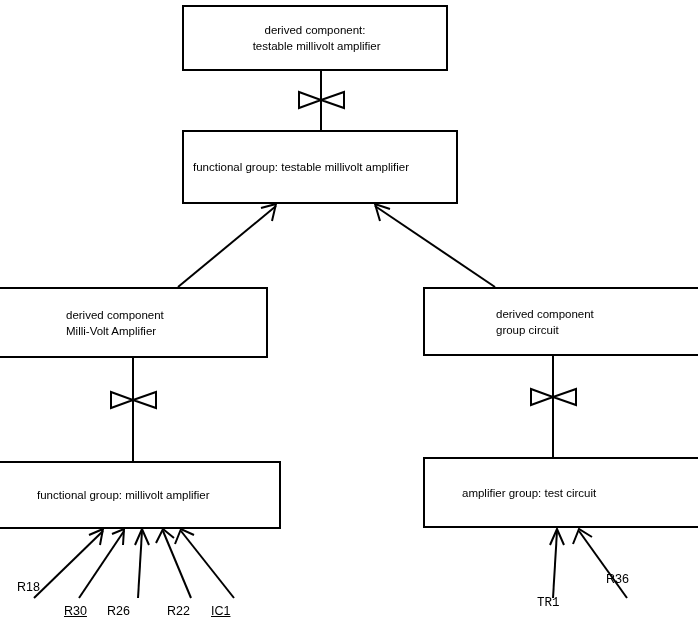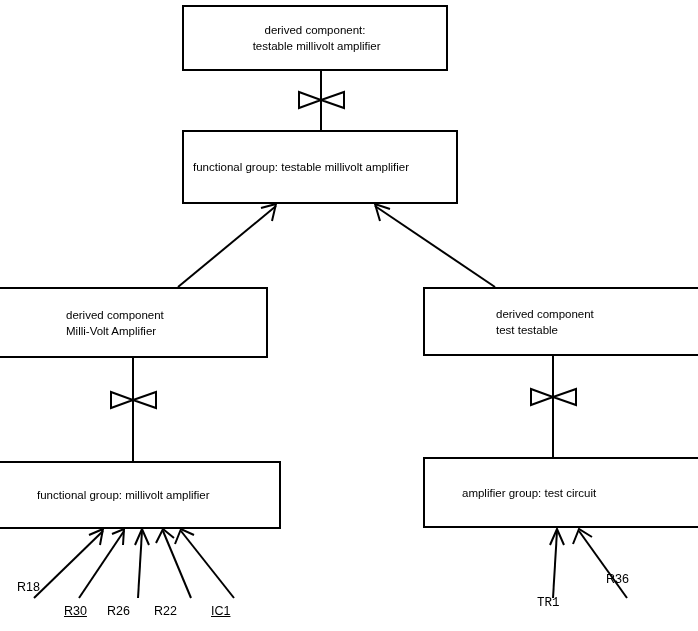--- a/index.html
+++ b/index.html
@@ -126,32 +126,32 @@
     <div class="node-text"> testable millivolt amplifier</div>
   </div>
 
   <div class="node-box indent" style="left:-2px; top:287px; width:270px; height:71px; padding-left:66px;">
     <div class="node-text">derived component</div>
     <div class="node-text">Milli-Volt Amplifier</div>
   </div>
 
   <div class="node-box indent" style="left:423px; top:287px; width:277px; height:69px; padding-left:71px;">
     <div class="node-text">derived component</div>
-    <div class="node-text">test testable</div>
+    <div class="node-text">group circuit</div>
   </div>
 
   <div class="node-box indent" style="left:-2px; top:461px; width:283px; height:68px; padding-left:37px;">
     <div class="node-text">functional group: millivolt amplifier</div>
   </div>
 
   <div class="node-box indent" style="left:423px; top:457px; width:277px; height:71px; padding-left:37px;">
     <div class="node-text">amplifier group: test circuit</div>
   </div>
 
   <div class="leaf-label" style="left:17px; top:580px;">R18</div>
   <div class="leaf-label" style="left:64px; top:604px;text-decoration:underline;">R30</div>
   <div class="leaf-label" style="left:107px; top:604px;">R26</div>
-  <div class="leaf-label" style="left:154px; top:604px;">R22</div>
+  <div class="leaf-label" style="left:167px; top:604px;">R22</div>
   <div class="leaf-label" style="left:211px; top:604px;text-decoration:underline;">IC1</div>
   <div class="leaf-label" style="left:537px; top:596px;font-family:Liberation Mono, monospace;">TR1</div>
   <div class="leaf-label" style="left:606px; top:572px;">R36</div>
 
 </div>
 
 </body></html>

